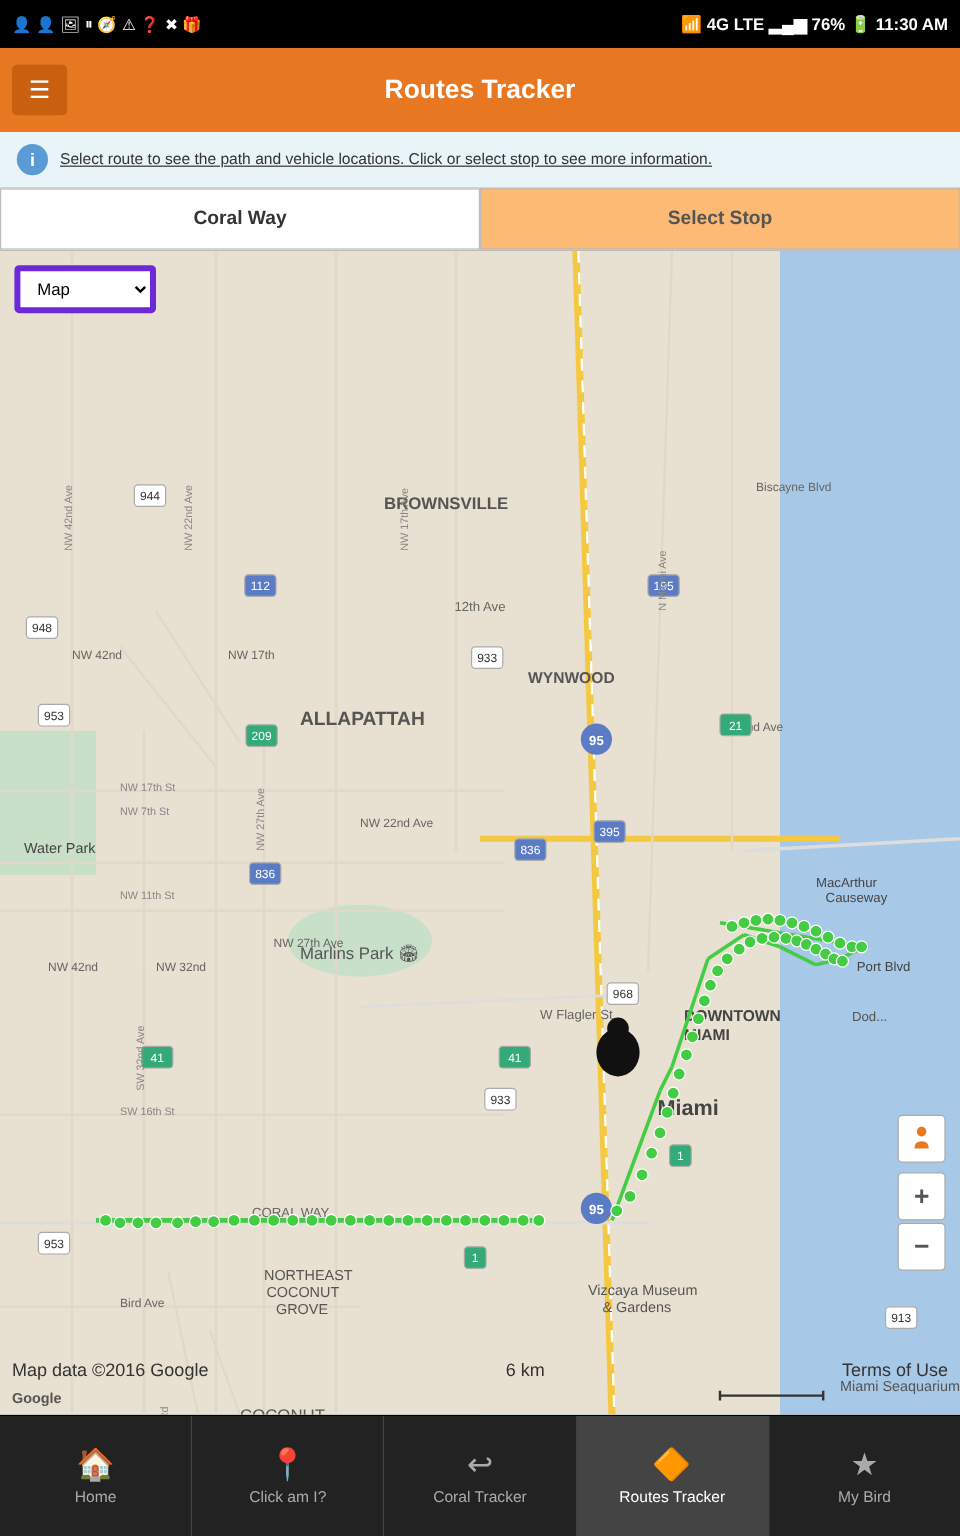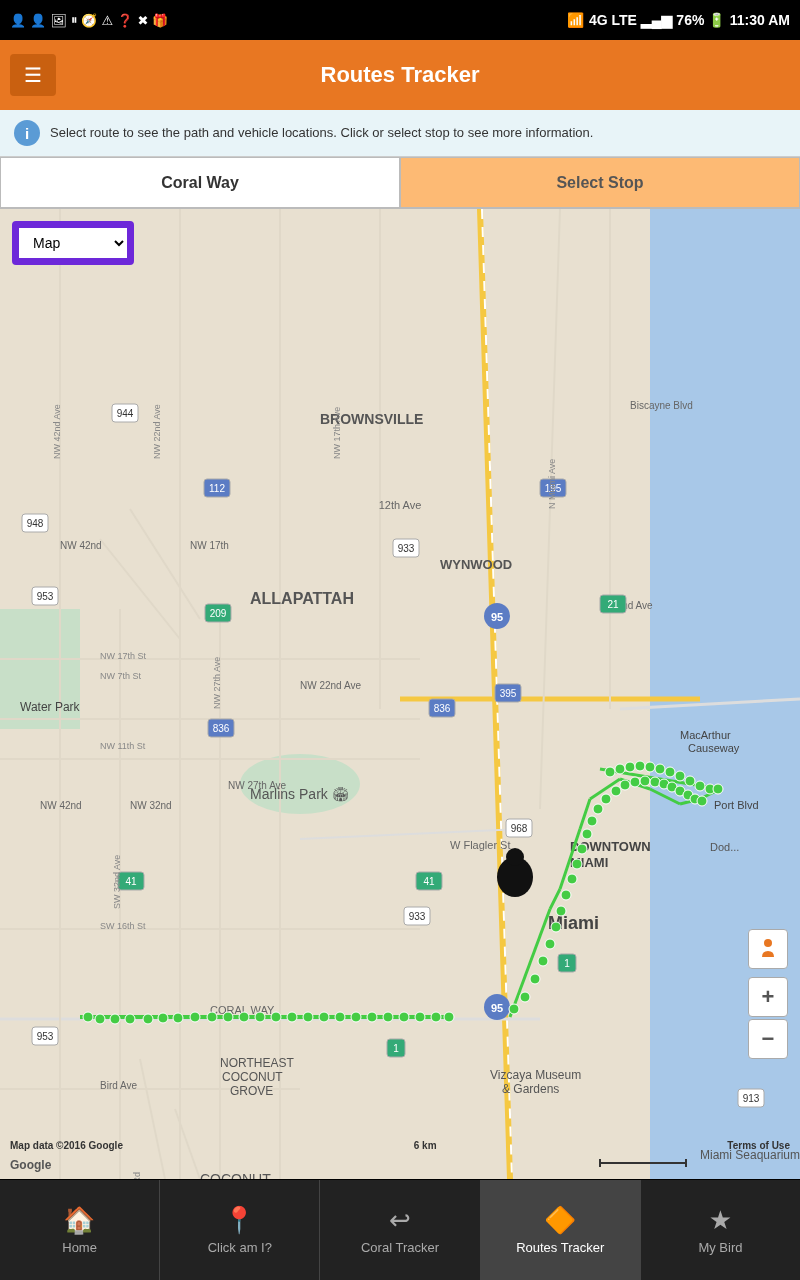--- a/index.html
+++ b/index.html
@@ -30,21 +30,21 @@
     
     #info-bar {
       width: 800px; background: #e8f4f8; padding: 10px 14px;
       display: flex; align-items: center; gap: 10px; border-bottom: 1px solid #ccc;
     }
     #info-icon {
       width: 26px; height: 26px; border-radius: 50%; background: #5b9bd5;
       color: #fff; font-weight: bold; font-size: 15px;
       display: flex; align-items: center; justify-content: center; flex-shrink: 0;
     }
-    #info-text { font-size: 13px; color: #333; line-height: 1.4; }
+    #info-text { font-size: 13px; color: #333; line-height: 1.4; text-decoration: underline; }
 
     
     #tabs {
       width: 800px; height: 52px; display: flex; background: #f0f0f0;
       border-bottom: 1px solid #bbb;
     }
     .tab {
       flex: 1; display: flex; align-items: center; justify-content: center;
       font-size: 16px; font-weight: bold; cursor: pointer; border: 1px solid #bbb;
     }
@@ -52,36 +52,36 @@
     .tab.inactive { background: #fdba74; color: #555; }
 
     
     #map-container {
       width: 800px; height: 970px; position: relative; overflow: hidden;
     }
     #map-type-wrapper {
       position: absolute; top: 12px; left: 12px; z-index: 10;
     }
     #map-type-wrapper select {
-      background: #fff; border: 7px solid #6d28d9; border-radius: 4px;
+      background: #fff; border: 5px solid #6d28d9; border-radius: 4px;
       padding: 6px 28px 6px 10px; font-size: 14px; cursor: pointer;
     }
 
     
     #map-bg {
       width: 100%; height: 100%;
       background: #e8e0d0;
       position: absolute; top: 0; left: 0;
     }
 
     
     #map-attribution {
       position: absolute; bottom: 28px; left: 0; right: 0;
       display: flex; justify-content: space-between; padding: 0 10px;
-      font-size: 10px; color: #333; z-index: 10; font-weight: bold;
+      font-size: 15px; color: #333; z-index: 10;
     }
 
     
     #zoom-controls {
       position: absolute; right: 12px; bottom: 120px; z-index: 10;
       display: flex; flex-direction: column; gap: 2px;
     }
     .zoom-btn {
       width: 40px; height: 40px; background: #fff; border: 1px solid #aaa;
       border-radius: 4px; font-size: 22px; cursor: pointer;

